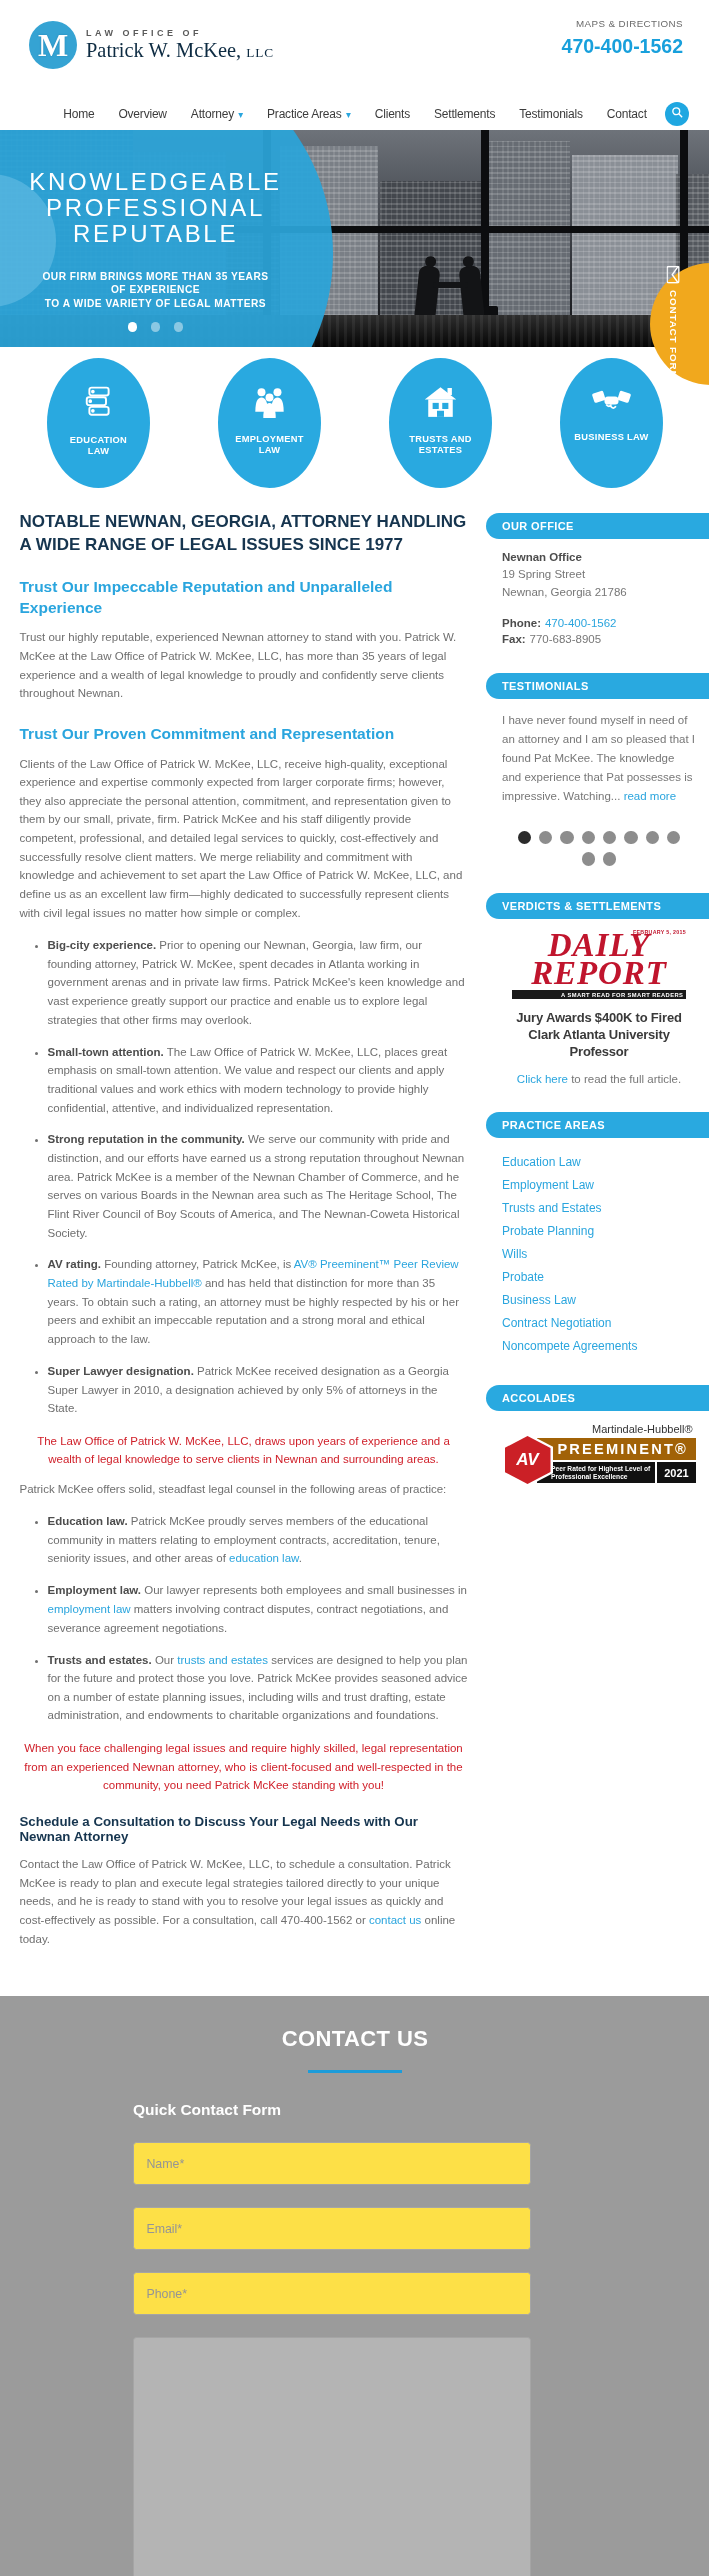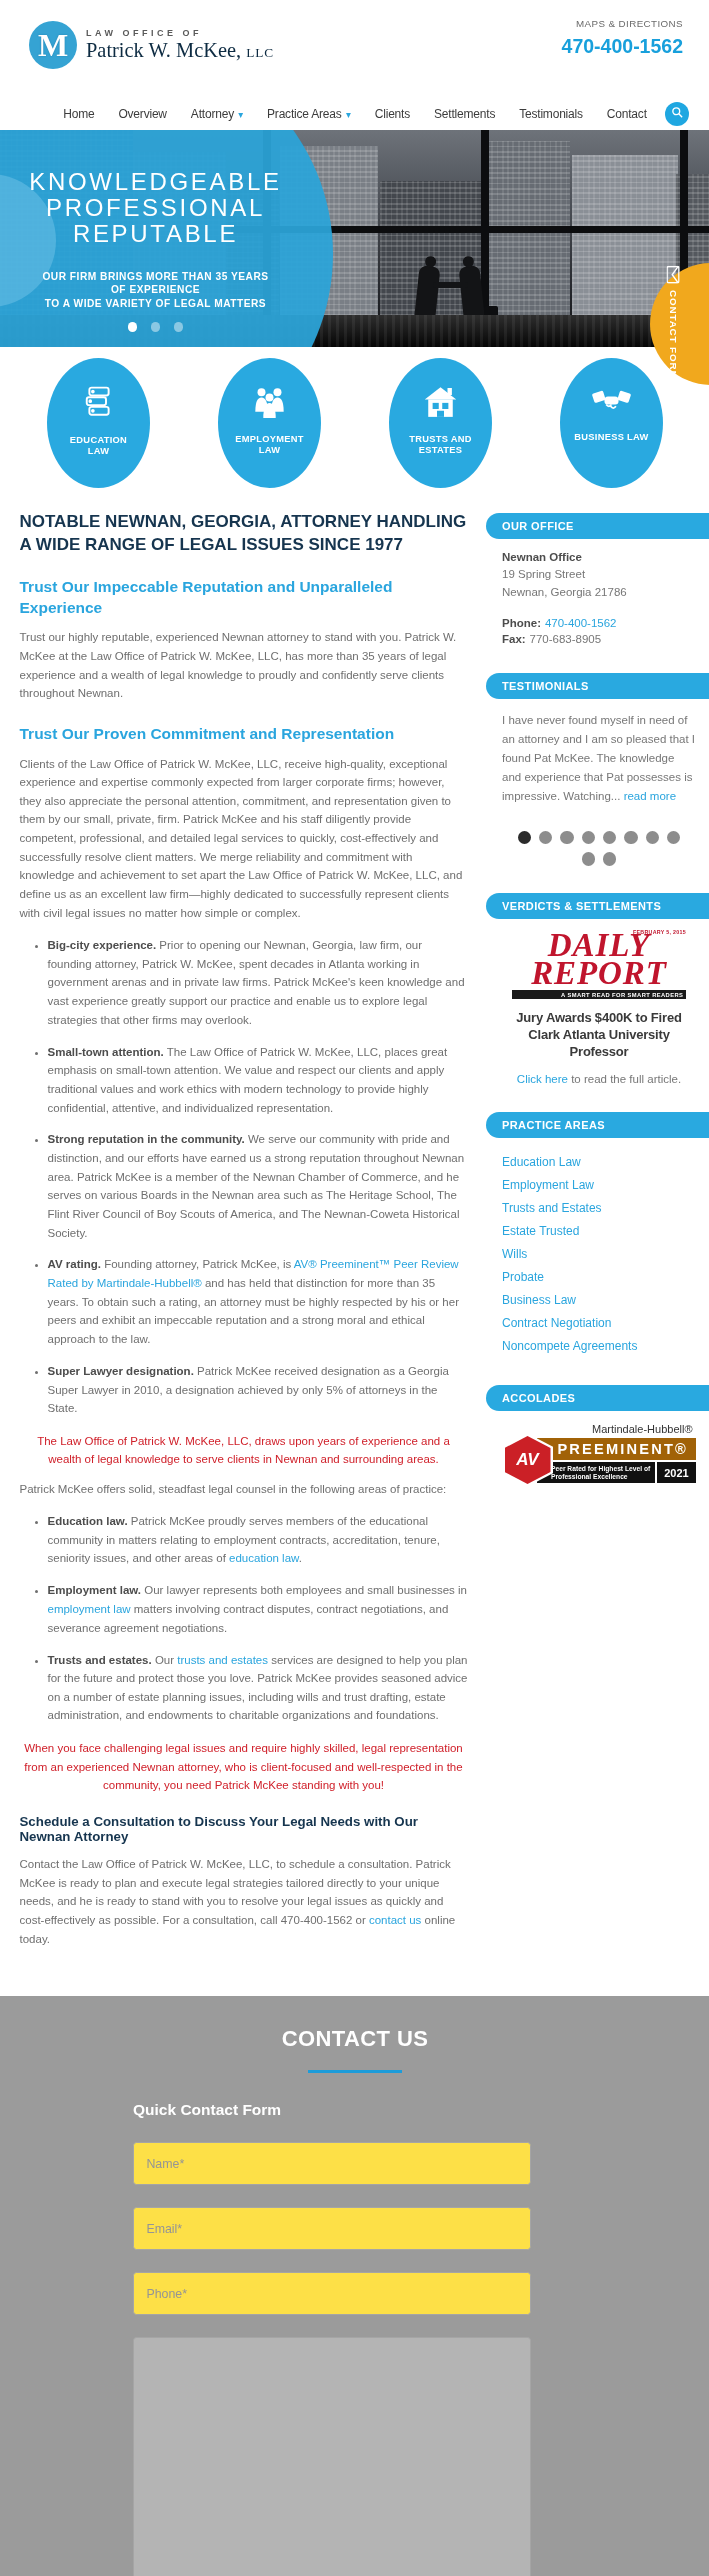--- a/index.html
+++ b/index.html
@@ -345,21 +345,21 @@
           <div class="dr-head">Jury Awards $400K to Fired Clark Atlanta University Professor</div>
         </div>
         <p class="click-line"><a class="inline-link" href="#">Click here</a><span> to read the full article.</span></p>
       </div>
 
       <div class="sb-pill">PRACTICE AREAS</div>
       <div class="sb-body pa-links">
         <a href="#">Education Law</a>
         <a href="#">Employment Law</a>
         <a href="#">Trusts and Estates</a>
-        <a href="#">Estate Trusted</a>
+        <a href="#">Probate Planning</a>
         <a href="#">Wills</a>
         <a href="#">Probate</a>
         <a href="#">Business Law</a>
         <a href="#">Contract Negotiation</a>
         <a href="#">Noncompete Agreements</a>
       </div>
 
       <div class="sb-pill">ACCOLADES</div>
       <div class="sb-body">
         <div class="mh-brand">Martindale-Hubbell®</div>

